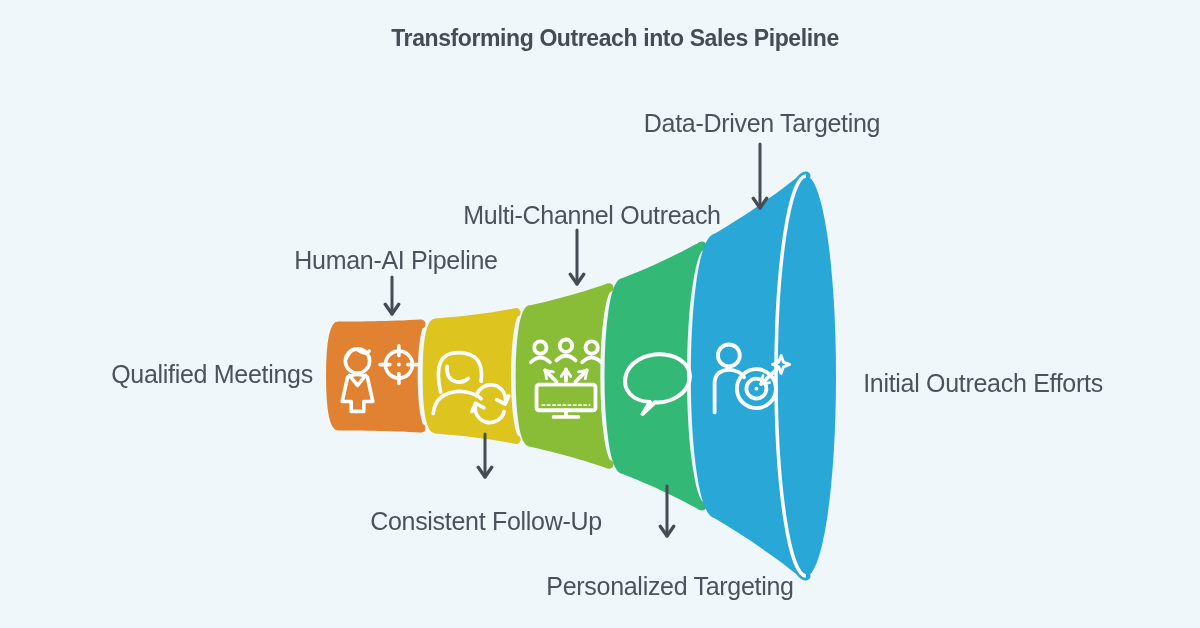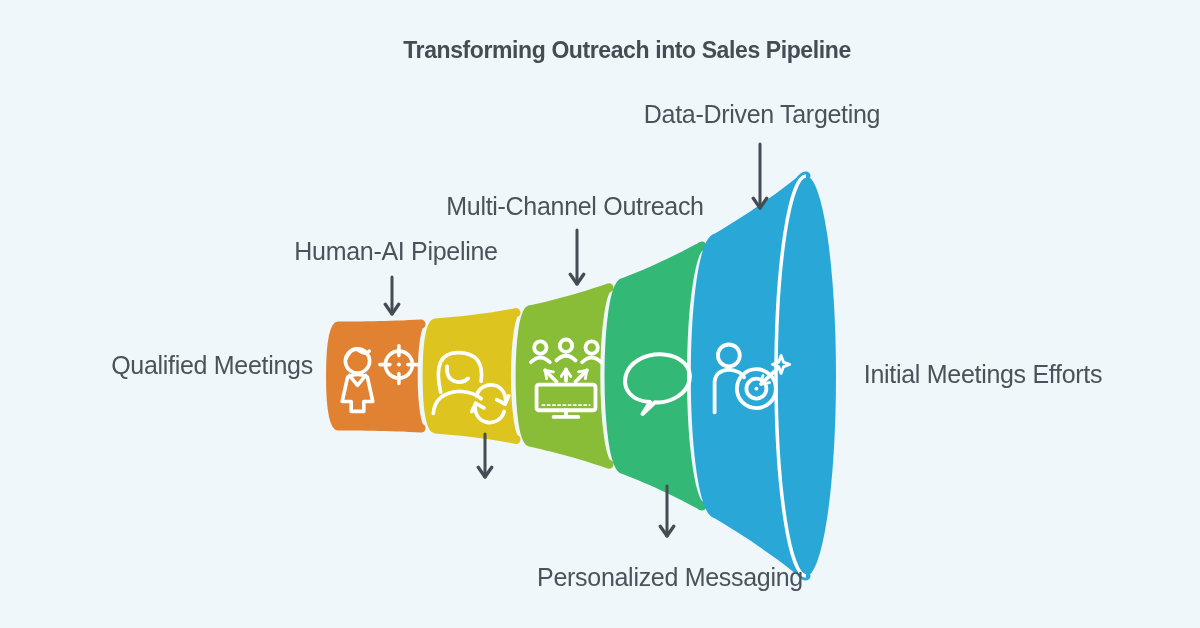--- a/index.html
+++ b/index.html
@@ -2,28 +2,29 @@
 <html style="--bg: #EFF7FA; --title-color: #454C53; --label-color: #4A535A;"><head>
 <meta charset="utf-8">
 <style>
   html,body{margin:0;padding:0;}
   .canvas{
     position:relative;width:1200px;height:628px;overflow:hidden;
     background:var(--bg,#EFF7FA);
     font-family:"Liberation Sans", sans-serif;
   }
   .title{
-    position:absolute;margin:12px;transform:translate(-50%,-50%);
+    position:absolute;margin:0;transform:translate(-50%,-50%);
     font-size:23px;font-weight:bold;letter-spacing:-0.4px;white-space:nowrap;
     color:var(--title-color,#454C53);
   }
   .lbl{
     position:absolute;transform:translate(-50%,-50%);
     font-size:25px;letter-spacing:-0.3px;white-space:nowrap;
     color:var(--label-color,#4A535A);
+    margin-top:9px;
   }
   svg{position:absolute;left:0;top:0;}
 </style>
 </head>
 <body>
 
 <div class="canvas">
   <svg id="funnel-svg" width="1200" height="628" viewBox="0 0 1200 628">
       <defs>
 <marker id="md" viewBox="0 0 12 12" refX="9" refY="6" markerWidth="6" markerHeight="6" orient="auto">
@@ -87,19 +88,20 @@
     <circle cx="12" cy="7" r="10.5"></circle>
     <circle cx="12" cy="7" r="2" fill="#FFFFFF" stroke="none"></circle>
     <line x1="33" y1="-13" x2="17" y2="2" marker-end="url(#mw)"></line>
     <path d="M38,-28 L40.5,-21 L47,-18.5 L40.5,-16 L38,-9 L35.5,-16 L29,-18.5 L35.5,-21 Z" stroke-width="3"></path>
       </g>
     </svg>
 
   <h1 class="title" style="left:615px;top:38px">Transforming Outreach into Sales Pipeline</h1>
 
   <div class="lbl" style="left:212px;top:365px">Qualified Meetings</div>
-  <div class="lbl" style="left:983px;top:374px">Initial Meetings Efforts</div>
+  <div class="lbl" style="left:983px;top:374px">Initial Outreach Efforts</div>
 
   <div class="lbl" style="left:396px;top:251px">Human-AI Pipeline</div>
-  <div class="lbl" style="left:575px;top:206px">Multi-Channel Outreach</div>
-  <div class="lbl" style="left:670px;top:577px">Personalized Messaging</div>
+  <div class="lbl" style="left:486px;top:512px">Consistent Follow-Up</div>
+  <div class="lbl" style="left:592px;top:206px">Multi-Channel Outreach</div>
+  <div class="lbl" style="left:670px;top:577px">Personalized Targeting</div>
   <div class="lbl" style="left:762px;top:114px">Data-Driven Targeting</div>
 </div>
 
 </body></html>

